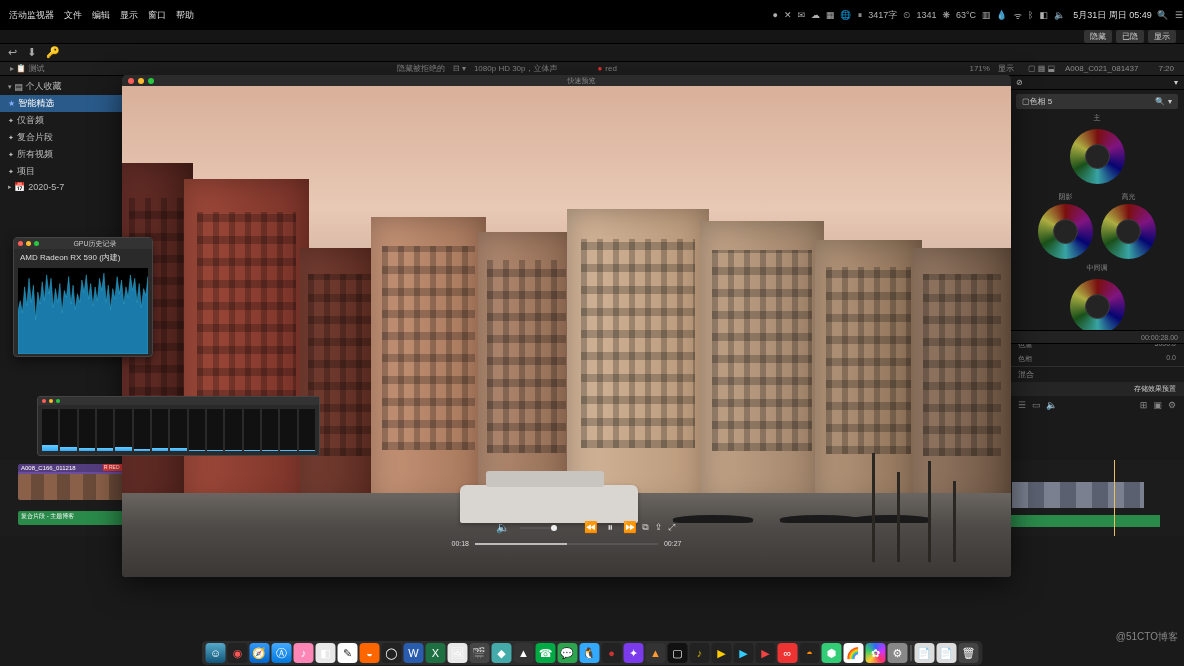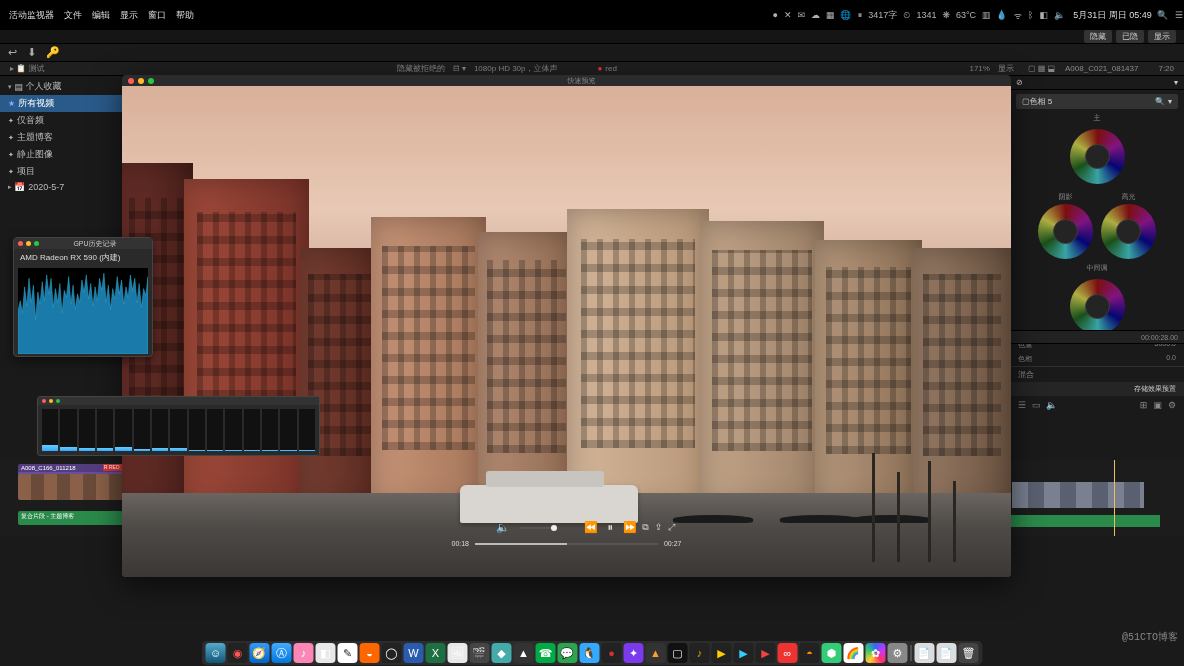--- a/index.html
+++ b/index.html
@@ -125,21 +125,21 @@
 .playhead { position:absolute; top:0; bottom:0; width:1px; background:#e8c060; z-index:40; }
 
 
 .rp-tl { position:absolute; right:0; top:330px; width:175px; height:14px; background:#222; display:flex; align-items:center; gap:6px; padding:0 6px; font-size:8px; color:#888; border-top:1px solid #000; border-bottom:1px solid #000; z-index:30; }
 
 
 .dock { position:absolute; left:50%; bottom:1px; transform:translateX(-50%); height:24px; background:rgba(60,60,60,.55); border-radius:5px; padding:2px 4px; display:flex; gap:2px; z-index:200; backdrop-filter:blur(4px); }
 .dock .app { width:20px; height:20px; border-radius:4px; display:flex; align-items:center; justify-content:center; font-size:11px; color:#fff; }
 .divider-v { width:1px; background:#777; margin:2px 1px; }
 
-.watermark { position:absolute; right:6px; bottom:22px; font-size:10px; color:#888; z-index:300;font-family:Liberation Mono, monospace; }
+.watermark { position:absolute; right:6px; bottom:22px; font-size:10px; color:#888; z-index:300; }
 </style>
 </head>
 <body>
 
 <div class="menubar">
   <span class="apple-icon"></span>
   <span class="menu-item">活动监视器</span>
   <span class="menu-item">文件</span>
   <span class="menu-item">编辑</span>
   <span class="menu-item">显示</span>
@@ -196,33 +196,33 @@
   <span style="margin-left:10px;">A008_C021_081437</span>
   <span style="margin-left:20px;">7:20</span>
 </div>
 
 <div class="main">
   <div class="leftpanel">
     <div class="sidebar-list">
       <div class="sidebar-item"><span class="tri">▾</span><span>▤</span>&nbsp;<span>个人收藏</span></div>
       <div class="sidebar-item active">
           <span class="fav">★</span>
-          <span>所有视频</span>
+          <span>智能精选</span>
         </div>
       <div class="sidebar-item">
           <span class="circ">✦</span>
           <span>仅音频</span>
         </div>
       <div class="sidebar-item">
           <span class="circ">✦</span>
-          <span>主题博客</span>
+          <span>复合片段</span>
         </div>
       <div class="sidebar-item">
           <span class="circ">✦</span>
-          <span>静止图像</span>
+          <span>所有视频</span>
         </div>
       <div class="sidebar-item">
           <span class="circ">✦</span>
           <span>项目</span>
         </div>
       <div class="sidebar-item"><span class="tri">▸</span><span>📅</span>&nbsp;<span>2020-5-7</span></div>
     </div>
   </div>
   <div class="centerpanel">
     <div class="greenstrip"></div>

